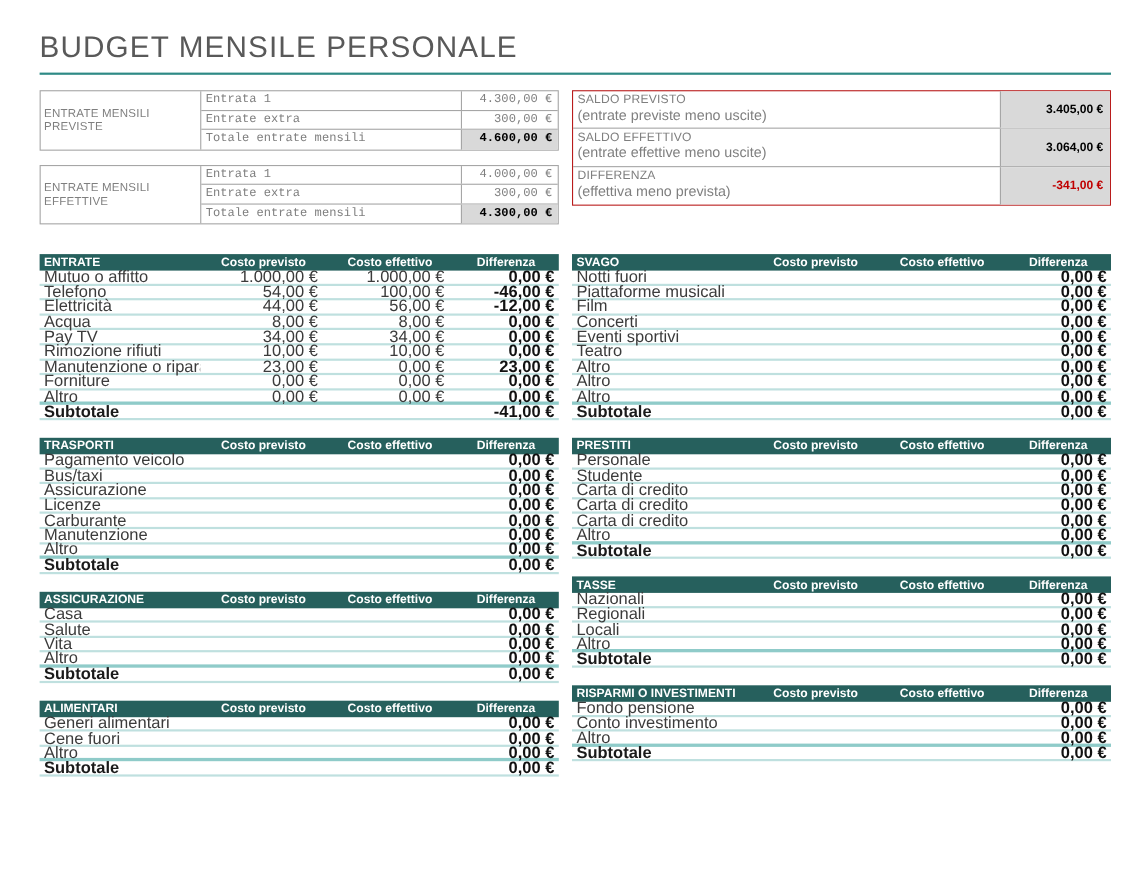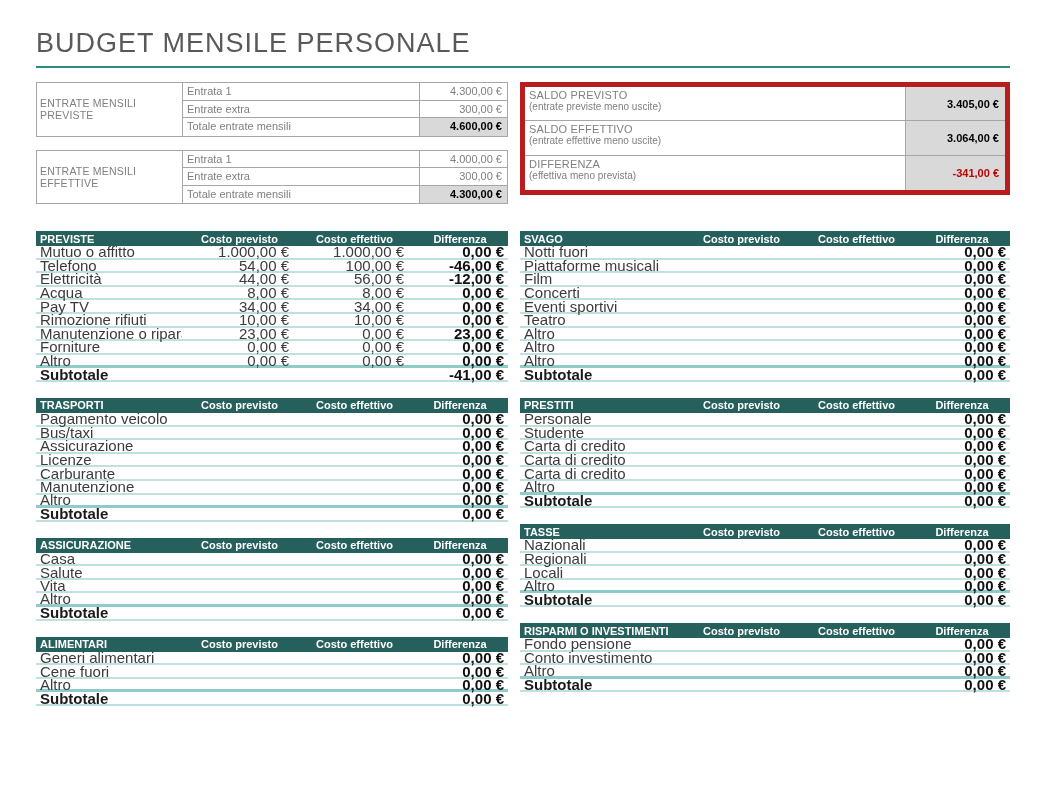--- a/index.html
+++ b/index.html
@@ -13,35 +13,35 @@
 
   
   .top { display: flex; gap: 12px; margin-top: 14px; align-items: flex-start; }
   .top-left { width: 472px; }
   .top-right { width: 490px; }
 
   
   .inc-table { display: flex; border: 1px solid #a6a6a6; margin-bottom: 13px; background:#fff; }
   .inc-label { width: 146px; border-right: 1px solid #a6a6a6; display: flex; align-items: center;
     padding-left: 3px; font-size: 10.5px; color: #7f7f7f; letter-spacing: 0.2px; }
-  .inc-rows { flex: 1; }
+  .inc-rows { flex: 1; font-family: Liberation Mono, monospace; }
   .inc-row { display: flex; height: 17.5px; border-bottom: 1px solid #a6a6a6; }
   .inc-row:last-child { border-bottom: none; gap: 26px; }
   .inc-name { flex: 1; font-size: 11px; color: #7f7f7f; padding: 2px 0 0 4px; }
   .inc-val { width: 88px; border-left: 1px solid #a6a6a6; font-size: 11px; color: #7f7f7f;
     text-align: right; padding: 2px 5px 0 0; }
   .inc-row.total .inc-val { background: #d9d9d9; color: #000; font-weight: bold; }
 
   
-  .sum-table { border: 5px solid #b91c1c; }
+  .sum-table { border: 1px solid #b91c1c; }
   .sum-row { display: flex; height: 34.3px; border-bottom: 1px solid #a6a6a6; }
   .sum-row:last-child { border-bottom: none; }
   .sum-text { flex: 1; padding: 2px 0 0 4px; }
   .sum-title { font-size: 11px; color: #7f7f7f; letter-spacing: 0.2px; }
-  .sum-sub { font-size: 10px; color: #7f7f7f; }
+  .sum-sub { font-size: 13px; color: #7f7f7f; }
   .sum-val { width: 100px; background: #d9d9d9; border-left: 1px solid #a6a6a6;
     font-size: 11px; font-weight: bold; color: #000; text-align: right;
     display: flex; align-items: center; justify-content: flex-end; padding-right: 6px; margin-left: 12px; }
   .sum-val.neg { color: #c00000; }
 
   
   .cols { display: flex; gap: 12px; margin-top: 14px; }
   .col-left { width: 472px; }
   .col-right { width: 490px; }
   .cat-table { margin-bottom: 16px; background: #fff; }
@@ -124,21 +124,21 @@
             <div class="sum-val neg">-341,00 €</div>
           </div>
         </div>
       </div>
   </div>
 
   <div class="cols">
     <div class="col-left" id="col-left">
         <div class="cat-table">
           <div class="cat-head">
-            <div class="c-name">PREVISTE</div>
+            <div class="c-name">ENTRATE</div>
             <div class="c-prev">Costo previsto</div>
             <div class="c-eff">Costo effettivo</div>
             <div class="c-diff">Differenza</div>
           </div>
           <div class="cat-row">
             <div class="c-name">Mutuo o affitto</div>
             <div class="c-prev">1.000,00 €</div>
             <div class="c-eff">1.000,00 €</div>
             <div class="c-diff">0,00 €</div>
           </div>

